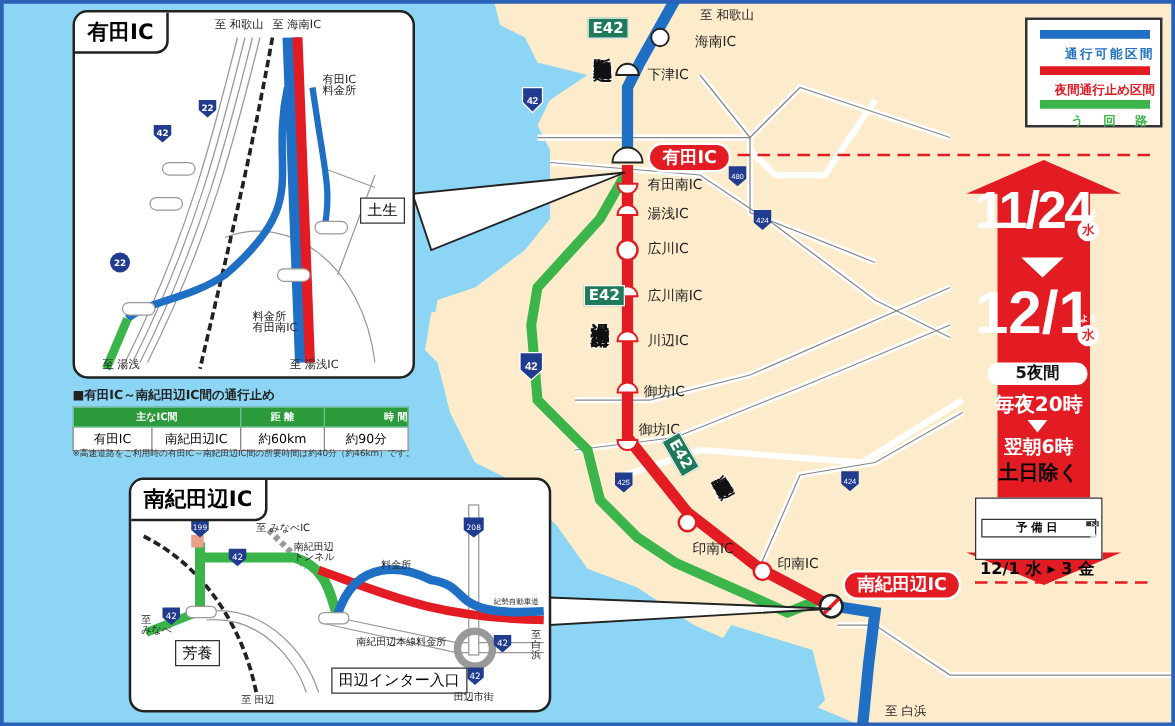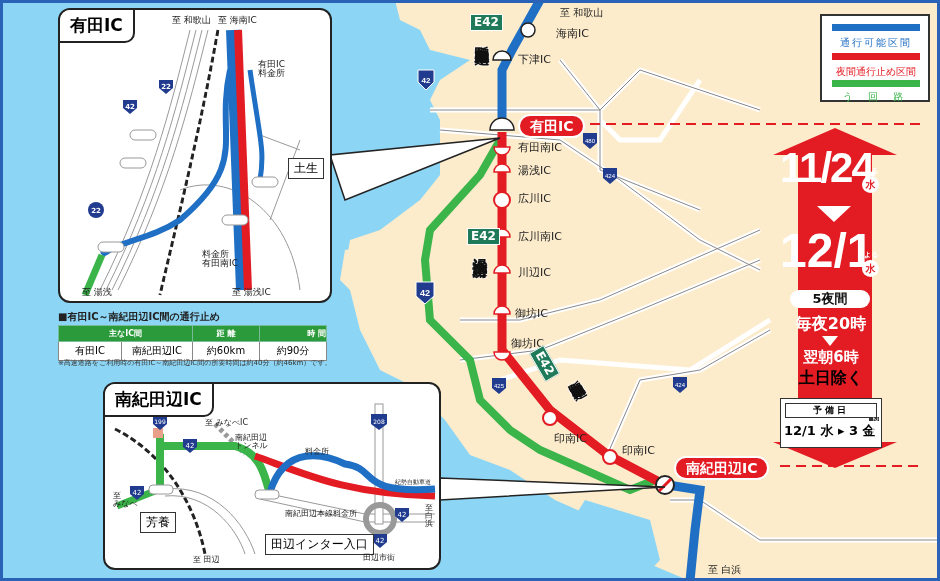--- a/index.html
+++ b/index.html
@@ -5,21 +5,21 @@
   html,body{margin:0;padding:0;}
   body{width:940px;height:581px;position:relative;overflow:hidden;background:#8cd5f4;font-family:"DejaVu Sans",sans-serif;}
   .frame{position:absolute;left:0;top:0;width:940px;height:581px;box-sizing:border-box;border:3px solid #2a62b8;}
   svg.map{position:absolute;left:0;top:0;}
   .lbl{position:absolute;font-size:11px;color:#222;white-space:nowrap;line-height:1;}
   .vtext{position:absolute;writing-mode:vertical-rl;font-weight:bold;color:#111;font-size:15px;letter-spacing:1px;background:rgba(255,255,255,0.0);text-shadow:0 0 2px #fff,0 0 2px #fff;}
   .epill{position:absolute;background:#1f7a5a;color:#fff;font-size:12px;font-weight:bold;padding:1px 3px;border:1px solid #fff;line-height:13px;}
   .redpill{position:absolute;background:#e31b23;color:#fff;font-weight:bold;font-size:14px;padding:2px 10px;border-radius:12px;border:2px solid #fff;line-height:16px;}
   .legend{position:absolute;left:820px;top:14px;width:110px;height:88px;background:#fff;border:2px solid #333;box-sizing:border-box;}
   .legend .bar{position:absolute;left:10px;width:88px;height:7px;}
-  .legend .txt{position:absolute;left:6px;width:96px;text-align:center;font-size:10px;font-weight:normal;letter-spacing:2px;}
+  .legend .txt{position:absolute;left:6px;width:96px;text-align:right;font-size:10px;font-weight:bold;letter-spacing:2px;}
   .schedule{position:absolute;left:772px;top:128px;width:126px;height:340px;}
   .sch-date{position:absolute;color:#fff;font-weight:bold;font-family:"Liberation Sans",sans-serif;}
   .circle-day{position:absolute;width:17px;height:17px;border-radius:50%;background:#fff;color:#e31b23;font-size:10px;font-weight:bold;text-align:center;line-height:17px;}
   .yoru{position:absolute;color:#fff;font-size:7px;font-weight:bold;}
   .panel{position:absolute;background:#fff;border:2px solid #222;border-radius:12px;box-sizing:border-box;overflow:hidden;}
   .panel-title{position:absolute;left:-2px;top:-2px;background:#fff;border:2px solid #222;border-radius:0 0 10px 0;font-weight:bold;font-size:17px;padding:4px 10px;}
   .info-table{position:absolute;left:58px;top:325px;border-collapse:collapse;font-size:10px;}
   .info-table th{background:#2a9a3a;color:#fff;font-weight:bold;font-size:8px;padding:2px 0;border:1px solid #7b9;}
   .info-table td{background:#fff;border:1px solid #888;padding:2px 0;text-align:center;font-size:10px;}
   .boxlabel{position:absolute;background:#fff;border:1px solid #333;font-size:12px;padding:1px 5px;}
@@ -149,21 +149,21 @@
   <div style="position:absolute;left:45px;top:78px;width:0;height:0;border-left:17px solid transparent;border-right:17px solid transparent;border-top:16px solid #fff;"></div>
   <div class="sch-date" style="left:8px;top:95px;font-size:48px;">12/1</div>
   <div class="yoru" style="left:92px;top:122px;">よる</div>
   <div class="circle-day" style="left:90px;top:132px;">水</div>
   <div style="position:absolute;left:18px;top:162px;width:80px;height:18px;background:#fff;border-radius:9px;text-align:center;font-weight:bold;font-size:13px;line-height:18px;color:#111;">5夜間</div>
   <div style="position:absolute;left:0;top:186px;width:118px;text-align:center;color:#fff;font-weight:bold;font-size:16px;">毎夜20時</div>
   <div style="position:absolute;left:50px;top:208px;width:0;height:0;border-left:8px solid transparent;border-right:8px solid transparent;border-top:10px solid #fff;"></div>
   <div style="position:absolute;left:0;top:220px;width:118px;text-align:center;color:#fff;font-weight:bold;font-size:15px;">翌朝6時</div>
   <div style="position:absolute;left:0;top:240px;width:118px;text-align:center;color:#000000;font-weight:bold;font-size:16px;">土日除く</div>
   <div style="position:absolute;left:8px;top:270px;width:102px;height:50px;background:#fff;border:1px solid #333;box-sizing:border-box;">
-    <div style="margin:4px 4px;border:1px solid #333;font-size:9px;font-weight:bold;text-align:center;letter-spacing:3px;">予備日</div>
+    <div style="margin:16px 4px;border:1px solid #333;font-size:9px;font-weight:bold;text-align:center;letter-spacing:3px;">予備日</div>
     <div style="font-size:13px;font-weight:bold;padding-left:3px;white-space:nowrap;">12/1 水 ▸ 3 金</div>
     <div style="position:absolute;right:2px;top:18px;width:10px;background:#333;color:#fff;font-size:7px;line-height:8px;text-align:center;writing-mode:vertical-rl;">2夜間</div>
   </div>
 </div>
 
 <div class="panel" style="left:58px;top:8px;width:274px;height:295px;">
   <svg width="274" height="295" style="position:absolute;left:0;top:0;">
     <g stroke="#999" stroke-width="1" fill="none">
       <path d="M130 20 C110 100 90 180 40 280"></path>
         <path d="M136 20 C116 100 96 180 46 280"></path>

